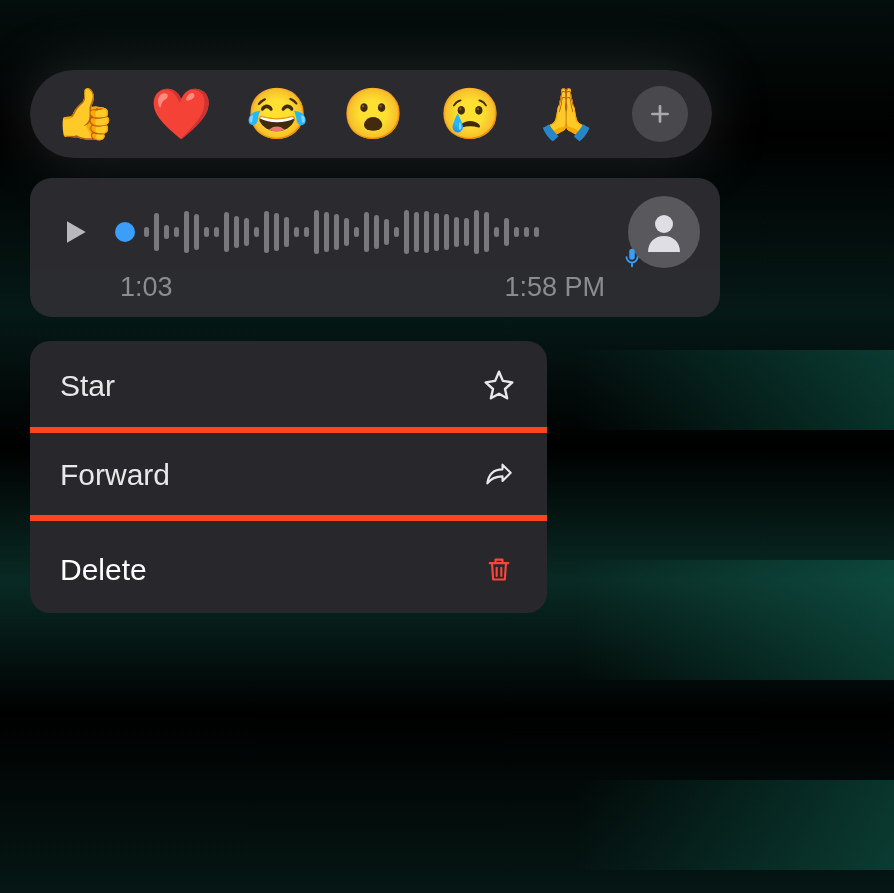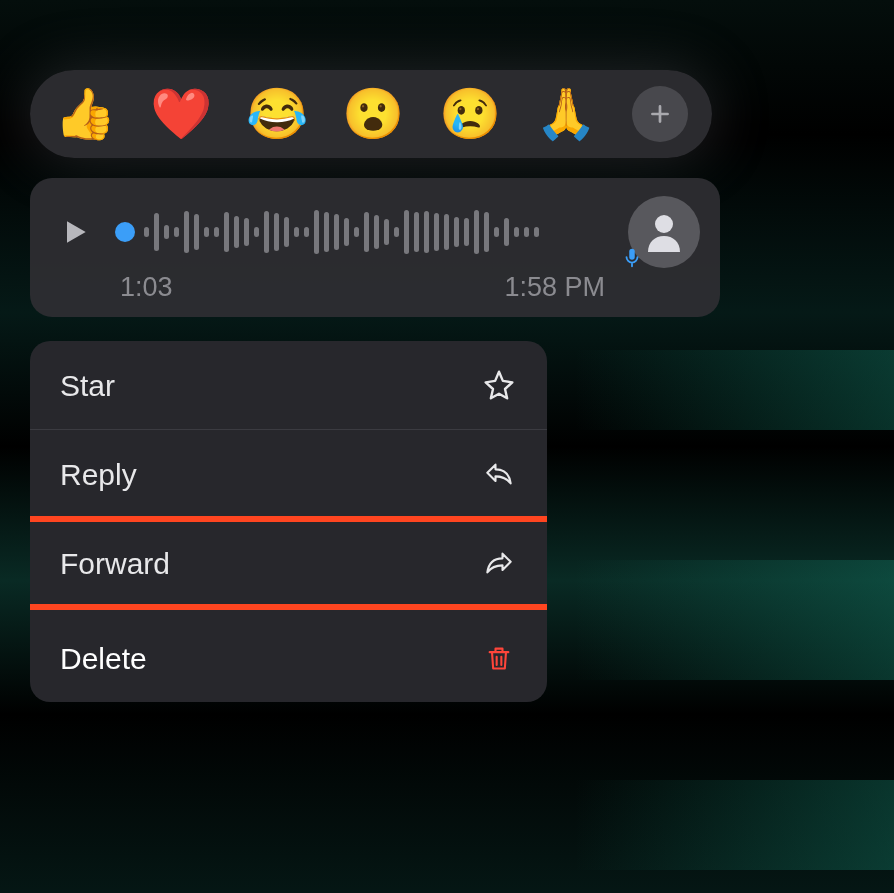--- a/index.html
+++ b/index.html
@@ -320,28 +320,20 @@
 
     <div class="menu-item">
       <span class="menu-label">Star</span>
       <div class="menu-icon">
         <svg width="32" height="32" viewBox="0 0 24 24">
           <path d="M12 2l2.9 6.9L22 10l-5.5 5 1.6 7L12 18.5 5.9 22l1.6-7L2 10l7.1-1.1L12 2z" stroke="#e8e8ea" stroke-width="1.8" fill="none" stroke-linejoin="round"></path>
         </svg>
       </div>
     </div>
 
-    <div class="menu-item">
-      <span class="menu-label">Reply</span>
-      <div class="menu-icon">
-        <svg width="34" height="28" viewBox="0 0 24 24">
-          <path d="M9 4L2 11l7 7v-4c6 0 10 2 13 6-1-7-5-12-13-12V4z" stroke="#e8e8ea" stroke-width="1.8" fill="none" stroke-linejoin="round"></path>
-        </svg>
-      </div>
-    </div>
 
     <div class="menu-item" style="position:relative">
       <div class="highlight-box" style="top:-3px;left:-8px;right:-10px;bottom:-3px"></div>
       <span class="menu-label">Forward</span>
       <div class="menu-icon">
         <svg width="34" height="28" viewBox="0 0 24 24">
           <path d="M15 4l7 7-7 7v-4c-6 0-10 2-13 6 1-7 5-12 13-12V4z" stroke="#e8e8ea" stroke-width="1.8" fill="none" stroke-linejoin="round"></path>
         </svg>
       </div>
     </div>

